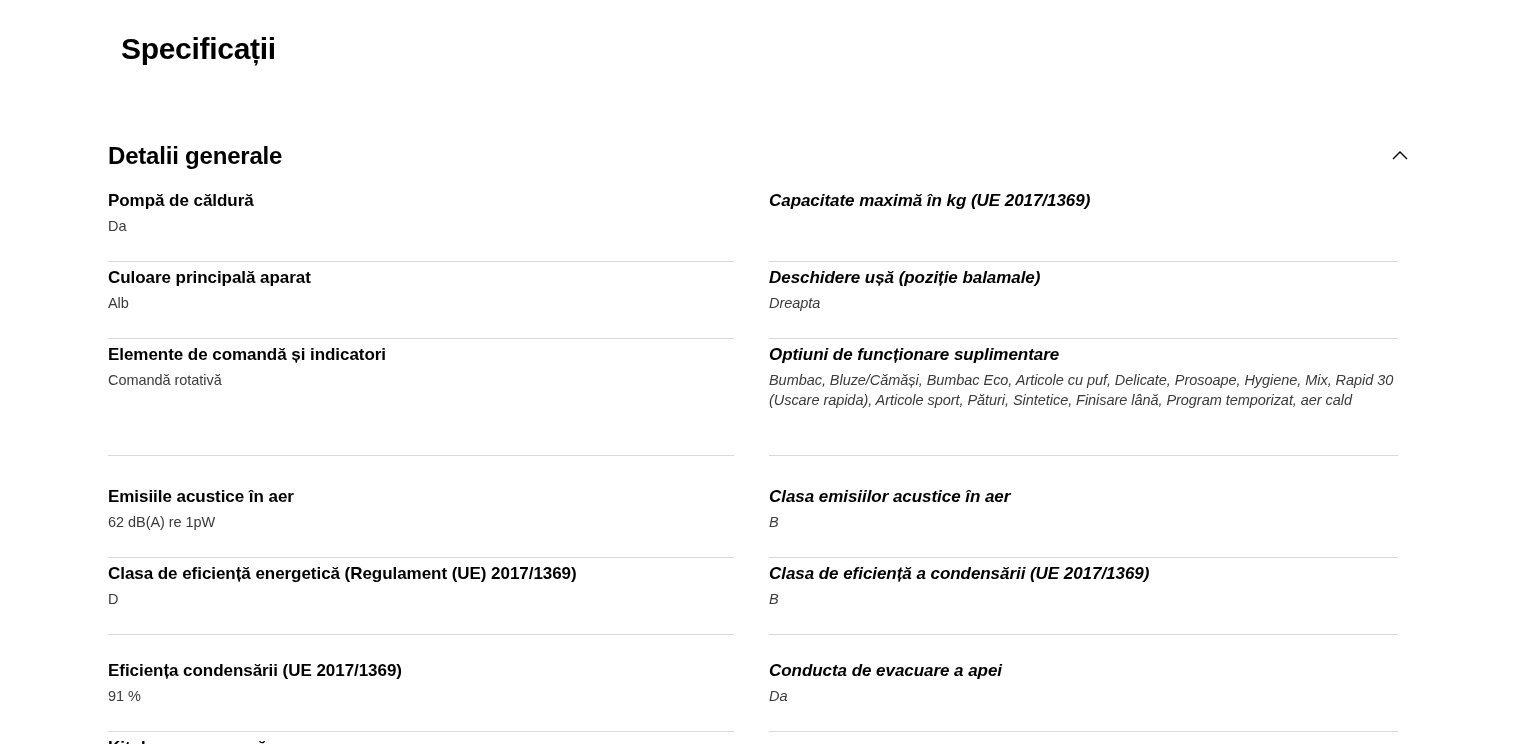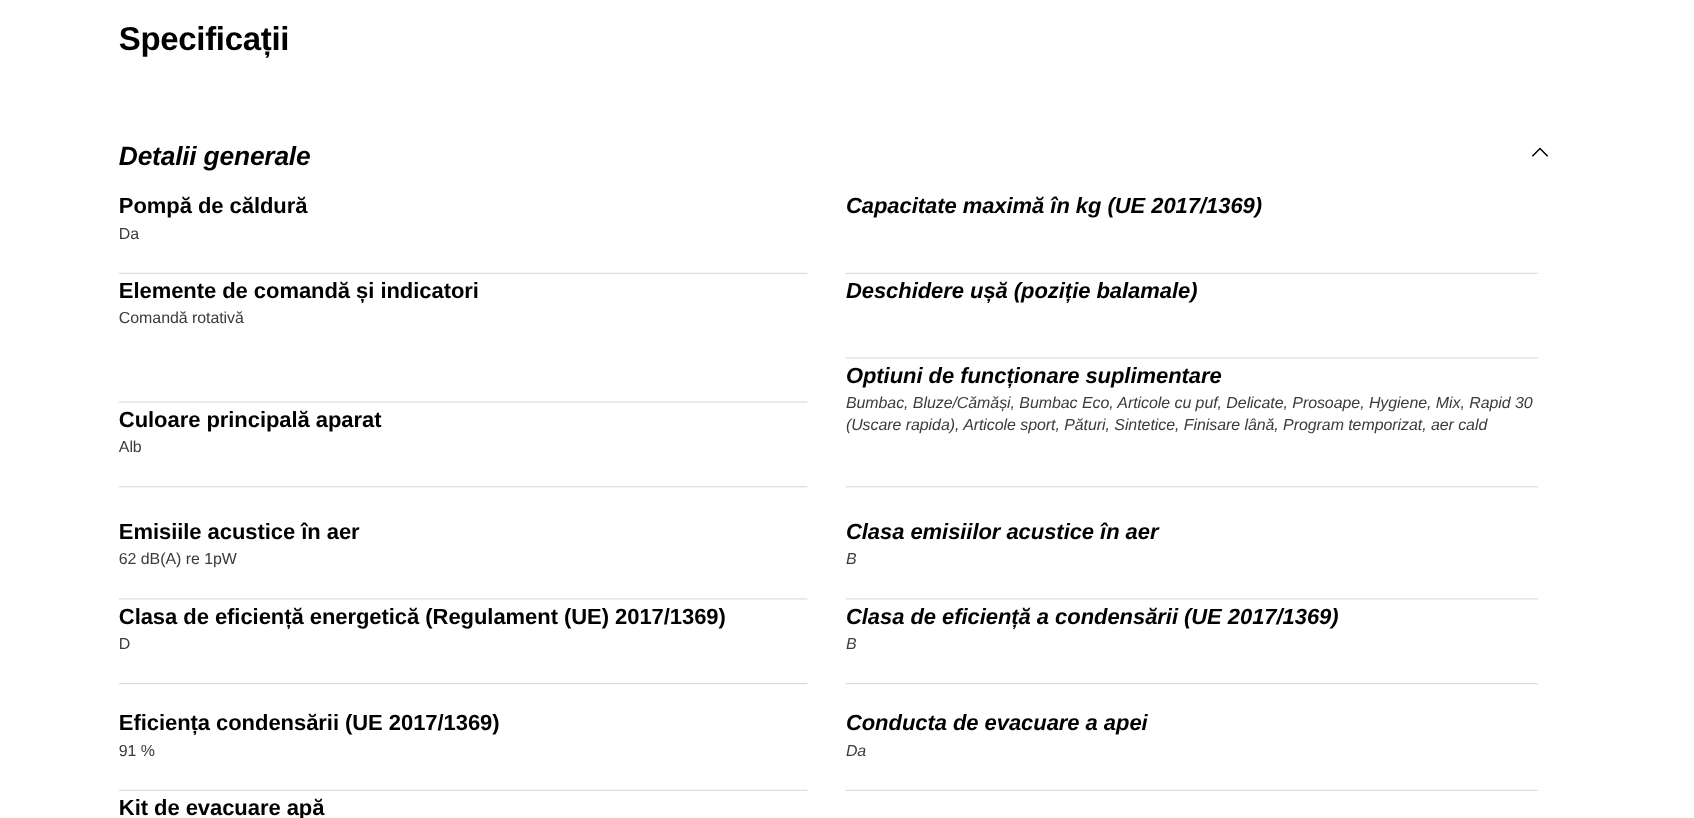--- a/index.html
+++ b/index.html
@@ -20,35 +20,34 @@
     width: 1540px;
     height: 744px;
     box-sizing: border-box;
     padding: 0 108px;
   }
   .page-title {
     font-size: 30px;
     font-weight: bold;
     letter-spacing: -0.3px;
     color: #000000;
-    margin: 0;
+    margin: 13px;
     padding-top: 18px;
     line-height: 36px;
   }
   .section {
     margin-top: 74px;
   }
   .section-header {
     position: relative;
     display: flex;
-    align-items: flex-start;
+    align-items: center;
     justify-content: space-between;
     width: 1305px;
     cursor: pointer;
-    font-style: italic;
   }
   .section-title {
     font-size: 24px;
     font-weight: bold;
     letter-spacing: -0.2px;
     line-height: 30px;
     margin: 0;
   }
   .chevron-up-icon {
     width: 22px;
@@ -80,21 +79,21 @@
   .spec-row {
     border-bottom: 1px solid #d9d9d9;
     padding-top: 6px;
     padding-bottom: 10px;
     box-sizing: border-box;
   }
   .spec-row:first-child {
     padding-top: 0;
   }
   .spec-label {
-    font-size: 20px;
+    font-size: 17px;
     font-weight: bold;
     color: #000000;
     line-height: 20px;
     letter-spacing: -0.05px;
   }
   .spec-value {
     font-size: 14.5px;
     font-weight: normal;
     color: #3b3b3b;
     line-height: 20px;
@@ -128,27 +127,27 @@
       </span>
     </div>
 
     <div class="spec-grid">
 
       <div class="spec-col left">
         <div class="spec-row h-a">
           <div class="spec-label">Pompă de căldură</div>
           <div class="spec-value">Da</div>
         </div>
+        <div class="spec-row h-b">
+          <div class="spec-label">Culoare principală aparat</div>
+          <div class="spec-value">Alb</div>
+        </div>
         <div class="spec-row h-c">
           <div class="spec-label">Elemente de comandă și indicatori</div>
           <div class="spec-value">Comandă rotativă</div>
-        </div>
-        <div class="spec-row h-b">
-          <div class="spec-label">Culoare principală aparat</div>
-          <div class="spec-value">Alb</div>
         </div>
         <div class="spec-row h-d">
           <div class="spec-label">Emisiile acustice în aer</div>
           <div class="spec-value">62 dB(A) re 1pW</div>
         </div>
         <div class="spec-row h-e">
           <div class="spec-label">Clasa de eficiență energetică (Regulament (UE) 2017/1369)</div>
           <div class="spec-value">D</div>
         </div>
         <div class="spec-row h-f">
@@ -162,20 +161,21 @@
       </div>
 
       <div></div>
 
       <div class="spec-col right">
         <div class="spec-row h-a">
           <div class="spec-label">Capacitate maximă în kg (UE 2017/1369)</div>
         </div>
         <div class="spec-row h-b">
           <div class="spec-label">Deschidere ușă (poziție balamale)</div>
+          <div class="spec-value">Dreapta</div>
         </div>
         <div class="spec-row h-c">
           <div class="spec-label">Optiuni de funcționare suplimentare</div>
           <div class="spec-value">Bumbac, Bluze/Cămăși, Bumbac Eco, Articole cu puf, Delicate, Prosoape, Hygiene, Mix, Rapid 30 (Uscare rapida), Articole sport, Pături, Sintetice, Finisare lână, Program temporizat, aer cald</div>
         </div>
         <div class="spec-row h-d">
           <div class="spec-label">Clasa emisiilor acustice în aer</div>
           <div class="spec-value">B</div>
         </div>
         <div class="spec-row h-e">

